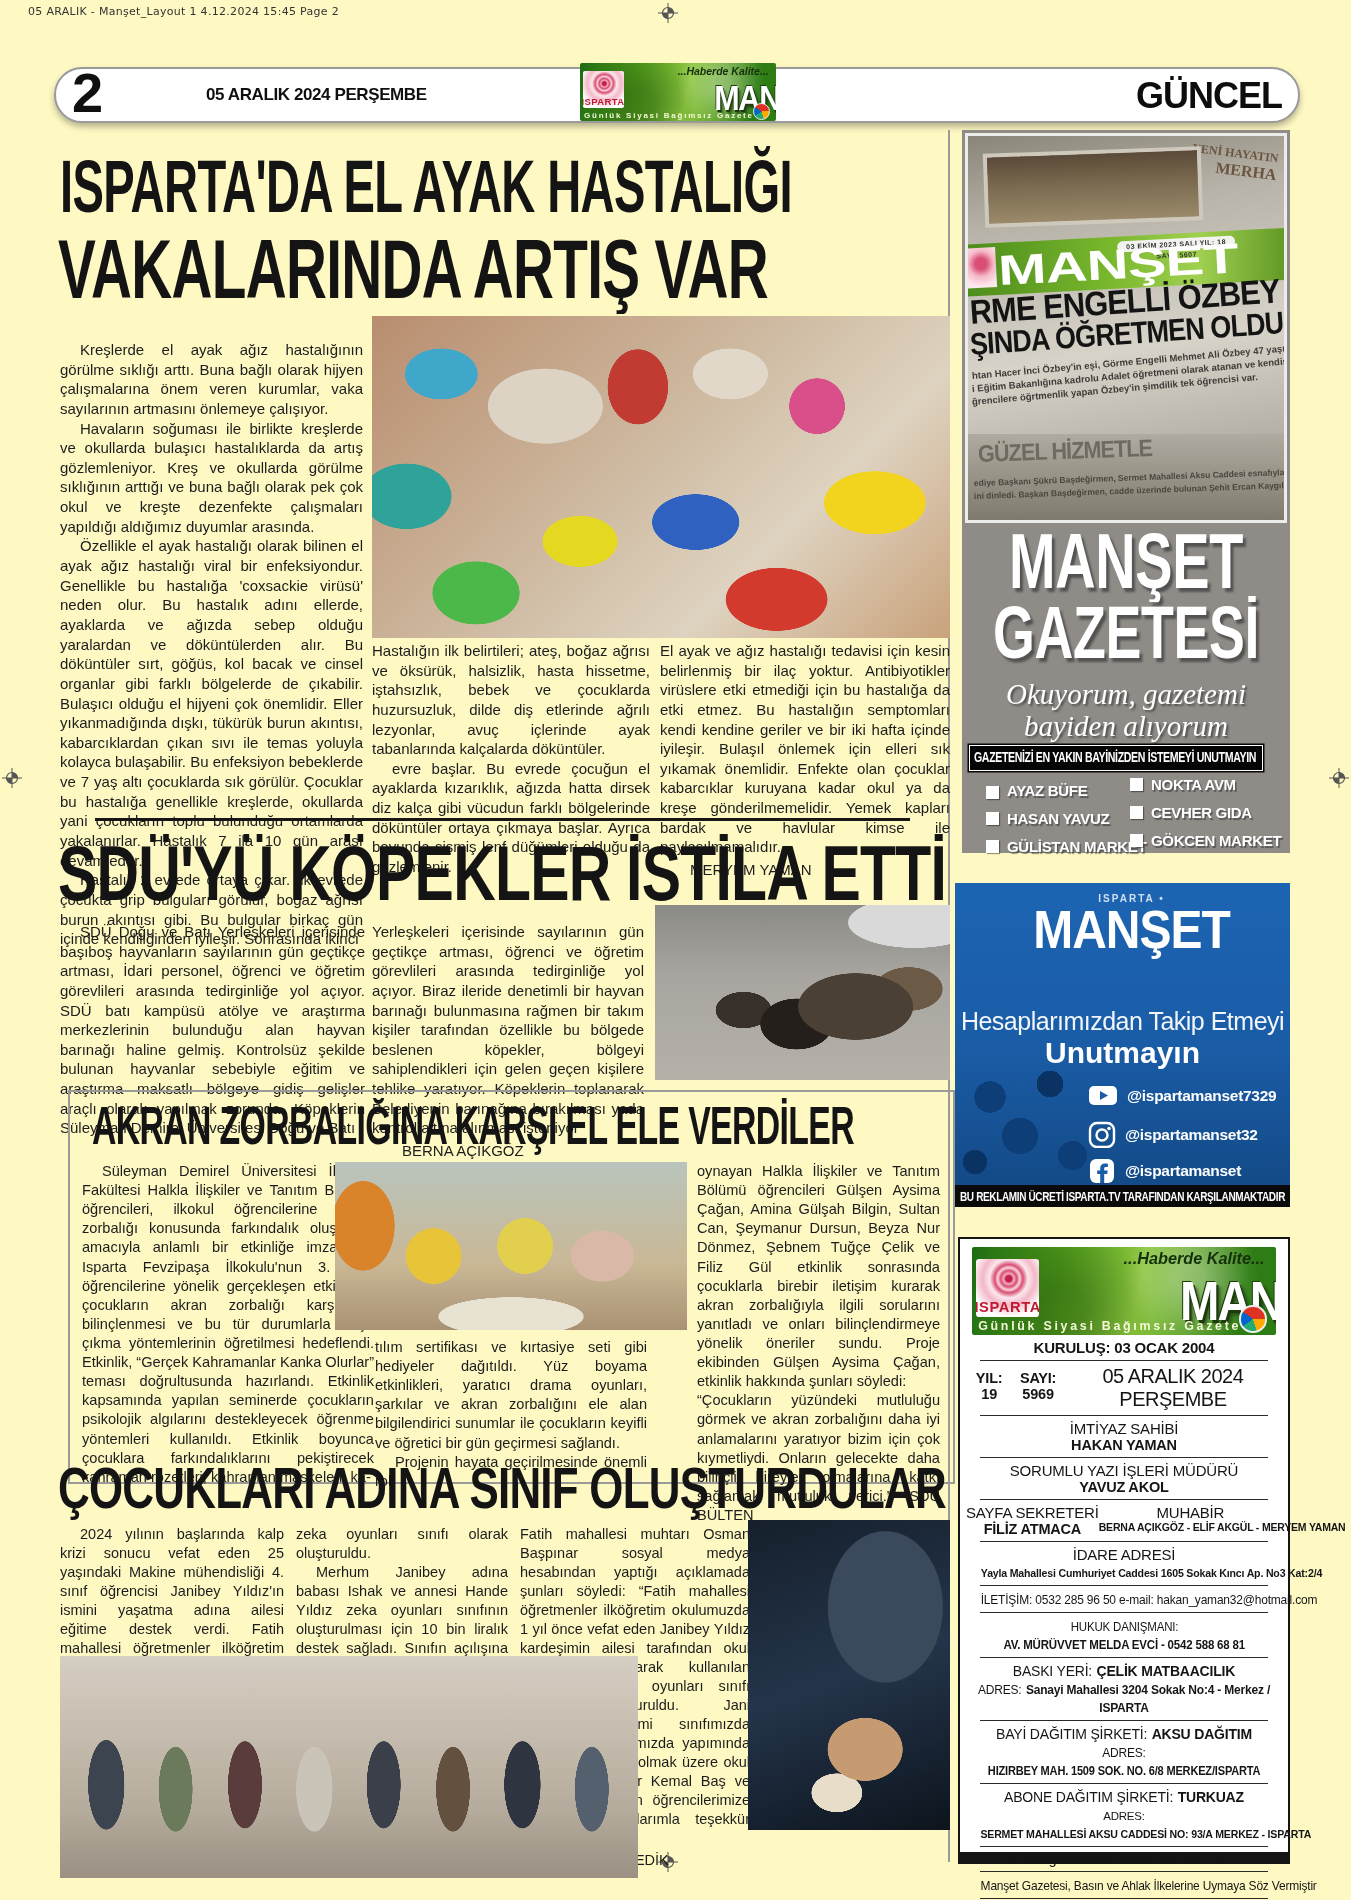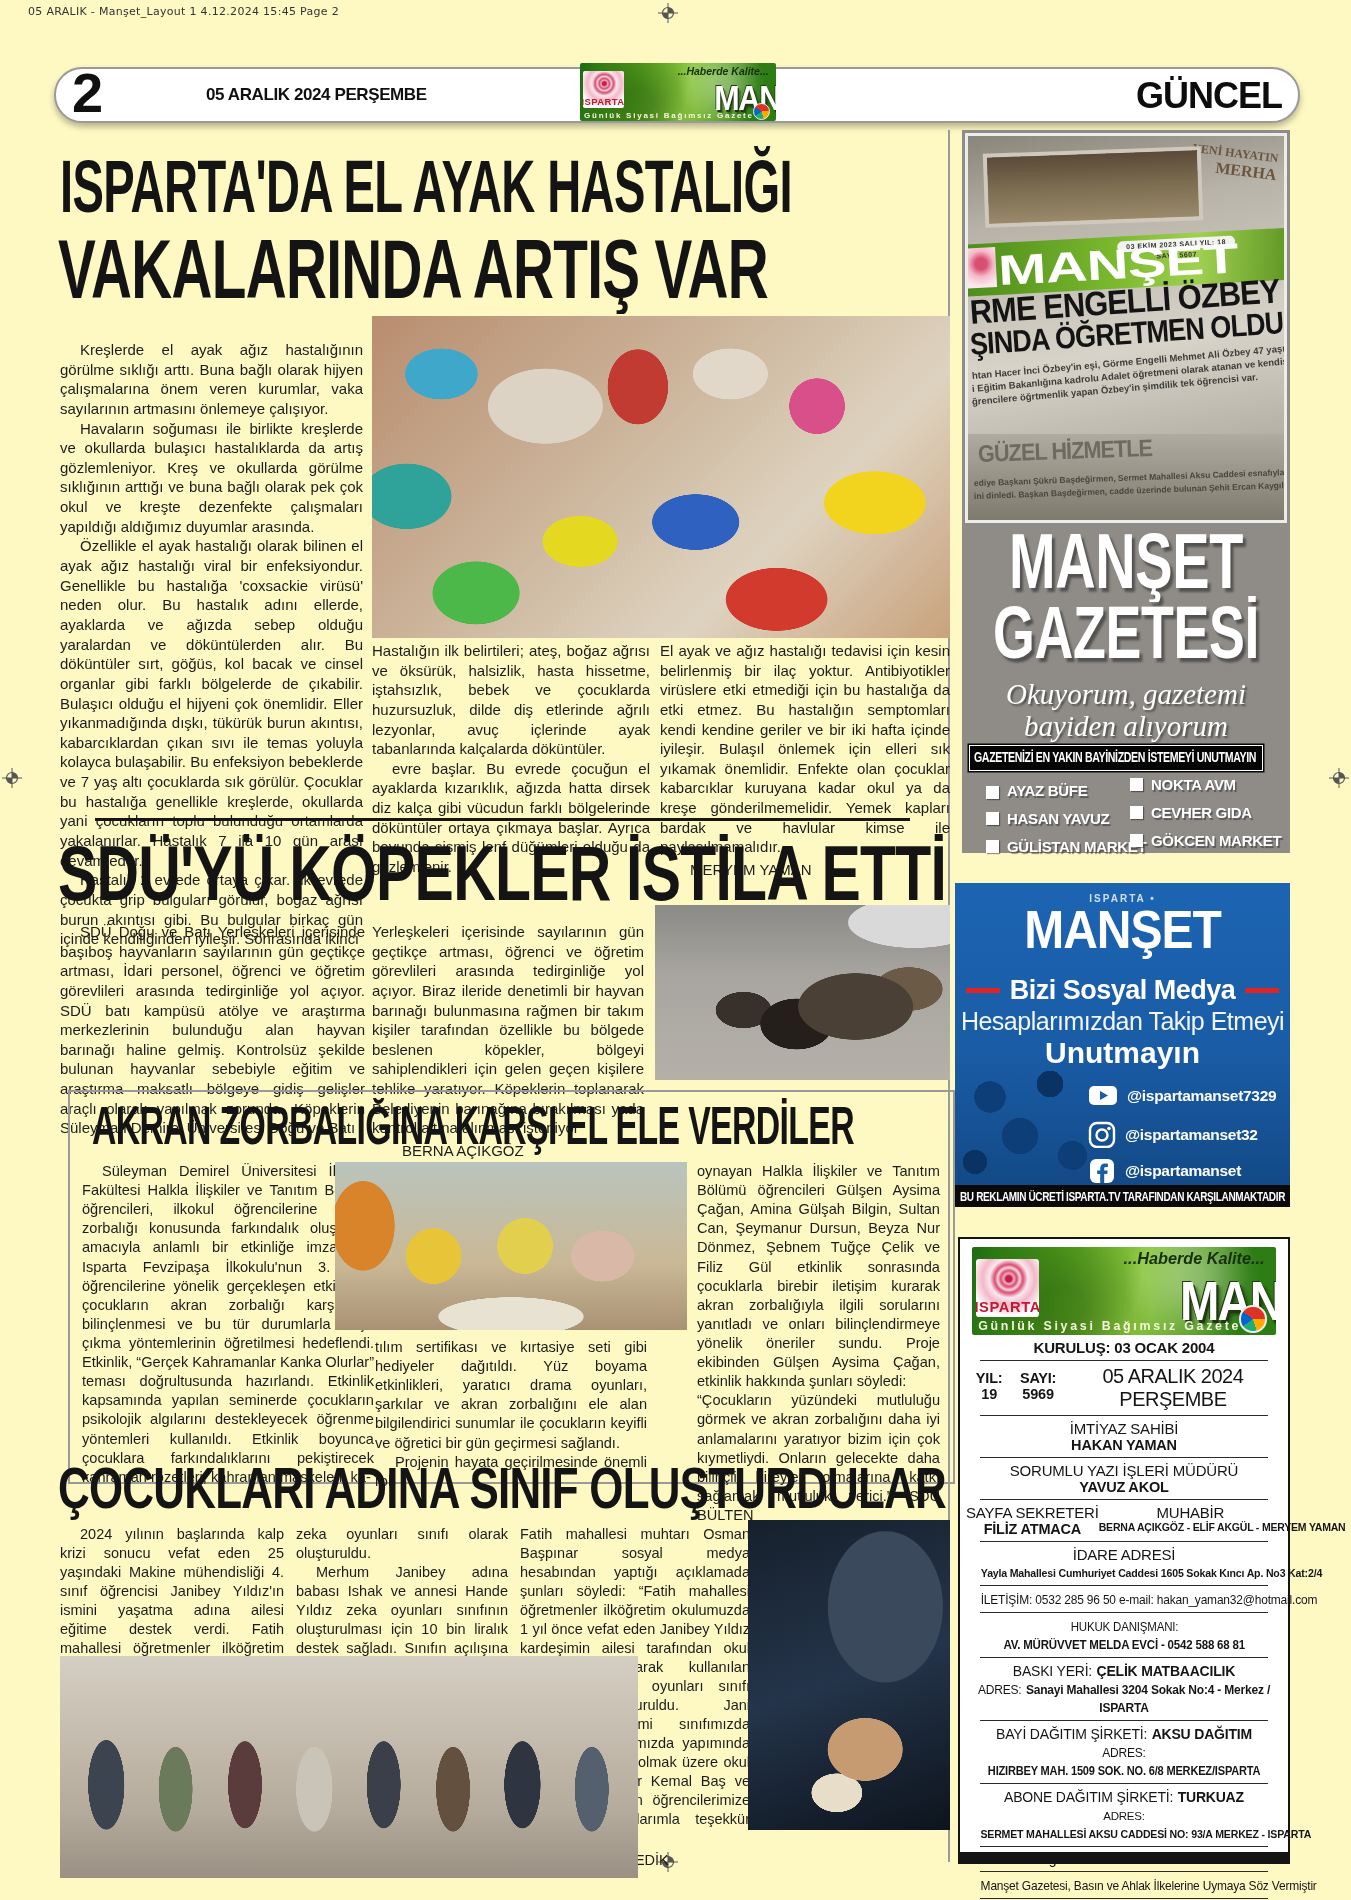--- a/index.html
+++ b/index.html
@@ -139,21 +139,21 @@
   
   .social { position:absolute; left:955px; top:883px; width:335px; height:302px; overflow:hidden;
     background:linear-gradient(180deg,#1c64b2 0%,#1a5ca6 55%,#134a87 100%); }
   .soc-cubes { position:absolute; left:-10px; top:175px; width:150px; height:130px;
     background:
       radial-gradient(26px 26px at 30% 30%, #0d3e78 0 60%, transparent 61%),
       radial-gradient(22px 22px at 70% 20%, #0a3263 0 60%, transparent 61%),
       radial-gradient(30px 30px at 50% 60%, #0d3e78 0 60%, transparent 61%),
       radial-gradient(20px 20px at 20% 80%, #0a3263 0 60%, transparent 61%),
       radial-gradient(24px 24px at 85% 75%, #0d3e78 0 60%, transparent 61%); }
-  .soc-logo { position:absolute; top:10px; left:0; width:100%; text-align:center; }
+  .soc-logo { position:absolute; top:10px; left:0; width:100%; text-align:center;padding-left:9px; }
   .soc-logo-city { font-size:10px; font-weight:bold; color:#cfe0f2; letter-spacing:2px; }
   .soc-logo-name { font-size:48px; font-weight:bold; color:#fff; letter-spacing:-1px; line-height:1.0;
     transform:scaleY(1.1); transform-origin:top; }
   .soc-line1 { position:absolute; top:92px; width:100%; display:flex; align-items:center; justify-content:center; gap:10px;
     font-size:27px; font-weight:bold; color:#fff; letter-spacing:-0.5px; }
   .soc-dash { width:34px; height:5px; background:#e02424; }
   .soc-line2 { position:absolute; top:124px; width:100%; text-align:center; font-size:25px; font-weight:normal; color:#f2f6fa; letter-spacing:-0.5px; }
   .soc-line3 { position:absolute; top:153px; width:100%; text-align:center; font-size:30px; font-weight:bold; color:#fff; }
   .soc-row { position:absolute; left:132px; display:flex; align-items:center; gap:8px; }
   .soc-handle { font-size:15.5px; font-weight:bold; color:#fff; letter-spacing:-0.3px; }
@@ -372,25 +372,20 @@
         <div class="lbl">GÖKCEN MARKET</div>
       </div>
   </div>
 
   <div class="social">
     <div class="soc-cubes"></div>
     <div class="soc-logo">
       <div class="soc-logo-city">ISPARTA •</div>
       <div class="soc-logo-name">MANŞET</div>
     </div>
-    <div class="soc-line1">
-      <div class="soc-dash"></div>
-      <span>Bizi Sosyal Medya</span>
-      <div class="soc-dash"></div>
-    </div>
     <div class="soc-line2">Hesaplarımızdan Takip Etmeyi</div>
     <div class="soc-line3">Unutmayın</div>
 
     <div class="soc-row" style="top:200px;">
       <svg width="32" height="25" viewBox="0 0 30 25">
         <rect x="1" y="3" width="28" height="19" rx="5" fill="#fff"></rect>
           <polygon points="12,8 12,17 20,12.5" fill="#1a5ca6"></polygon>
       </svg>
       <div class="soc-handle">@ispartamanset7329</div>
     </div>

